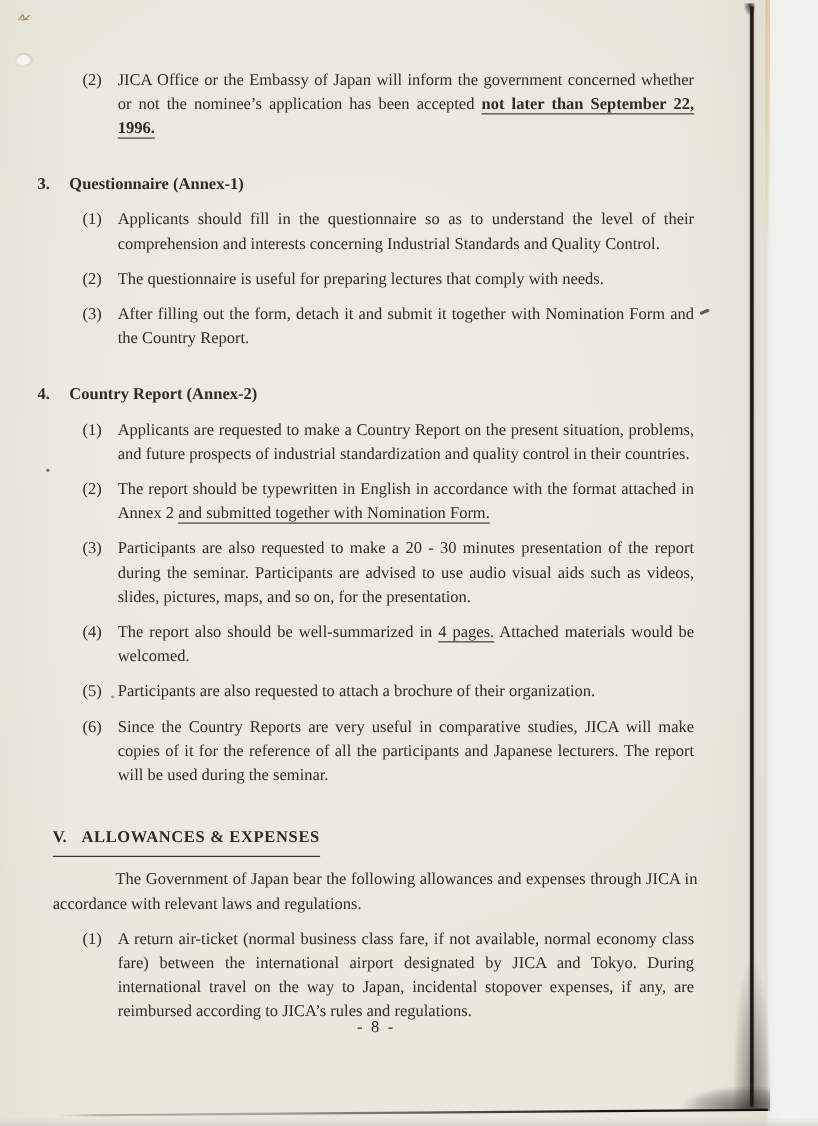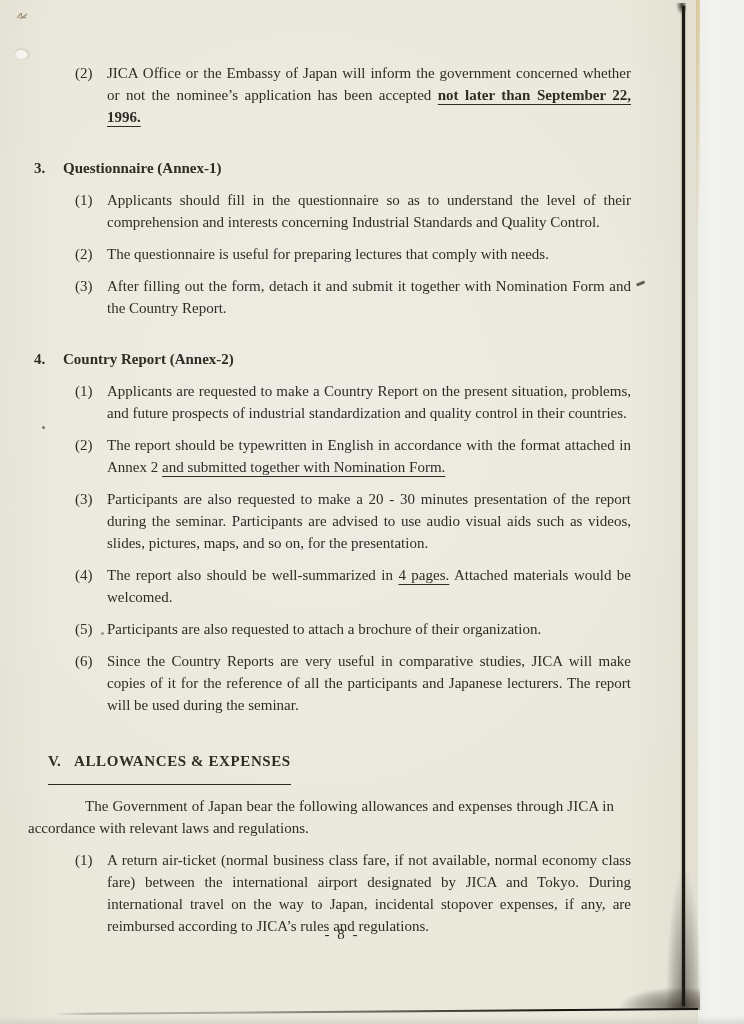--- a/index.html
+++ b/index.html
@@ -143,29 +143,29 @@
     display: inline-block;
     width: 29px;
   }
   .major_heading {
     display: inline-block;
     margin-left: 48px;
     margin-top: 24px;
     font-weight: bold;
     letter-spacing: 0.6px;
     border-bottom: 1.6px solid #2b2823;
-    padding-bottom: 12px;
+    padding-bottom: 6px;
   }
   .major_heading .marker {
     display: inline-block;
     width: 26px;
     letter-spacing: 0;
   }
   .paragraph {
-    margin-left: 28px;
+    margin-left: 48px;
     width: 586px;
     text-indent: 57px;
     text-align: justify;
   }
   .b { font-weight: bold; }
   .u {
     text-decoration: underline;
     text-decoration-thickness: 1.4px;
     text-underline-offset: 3.5px;
   }

